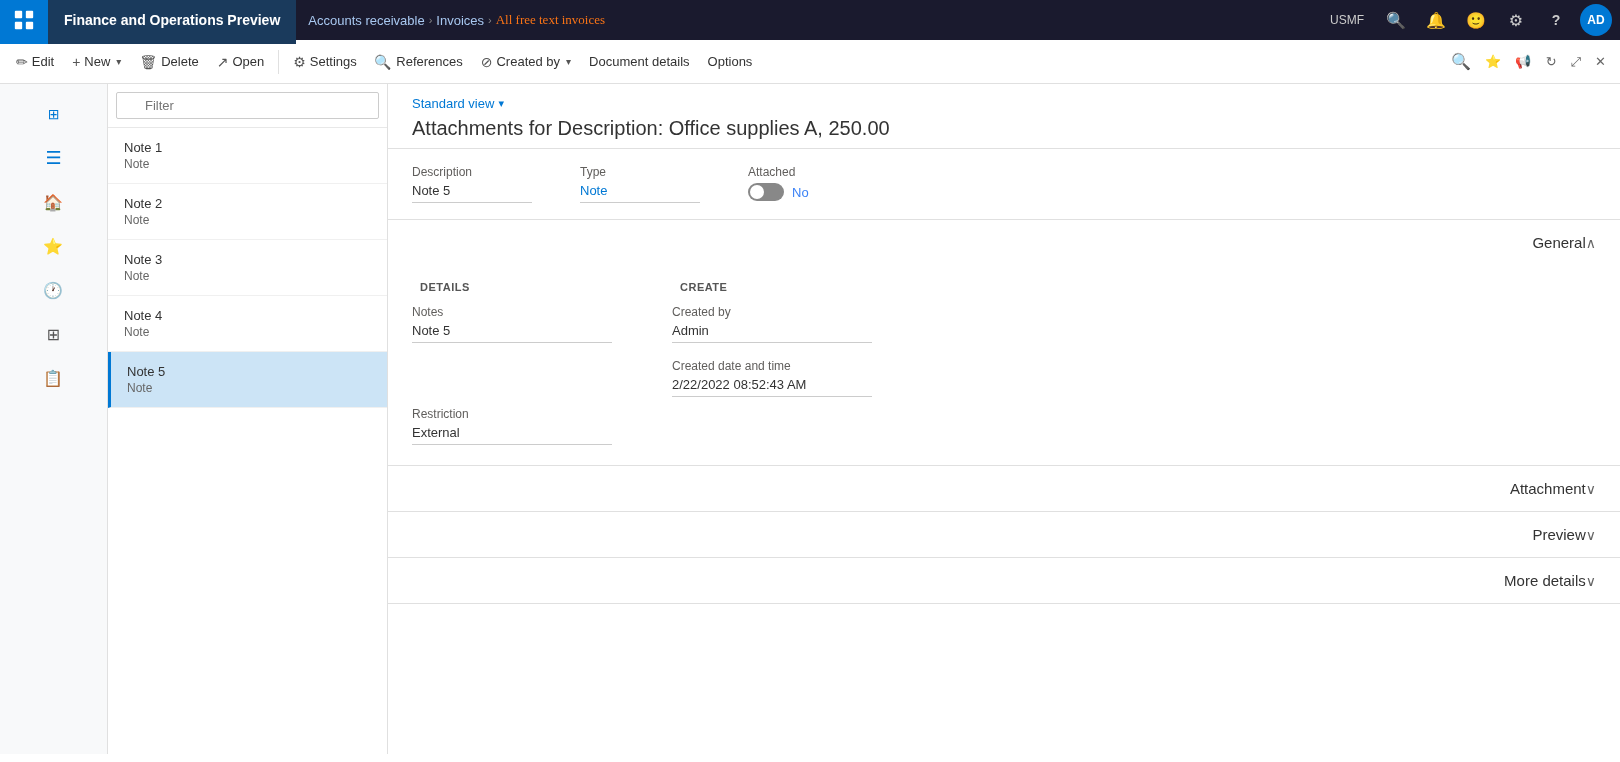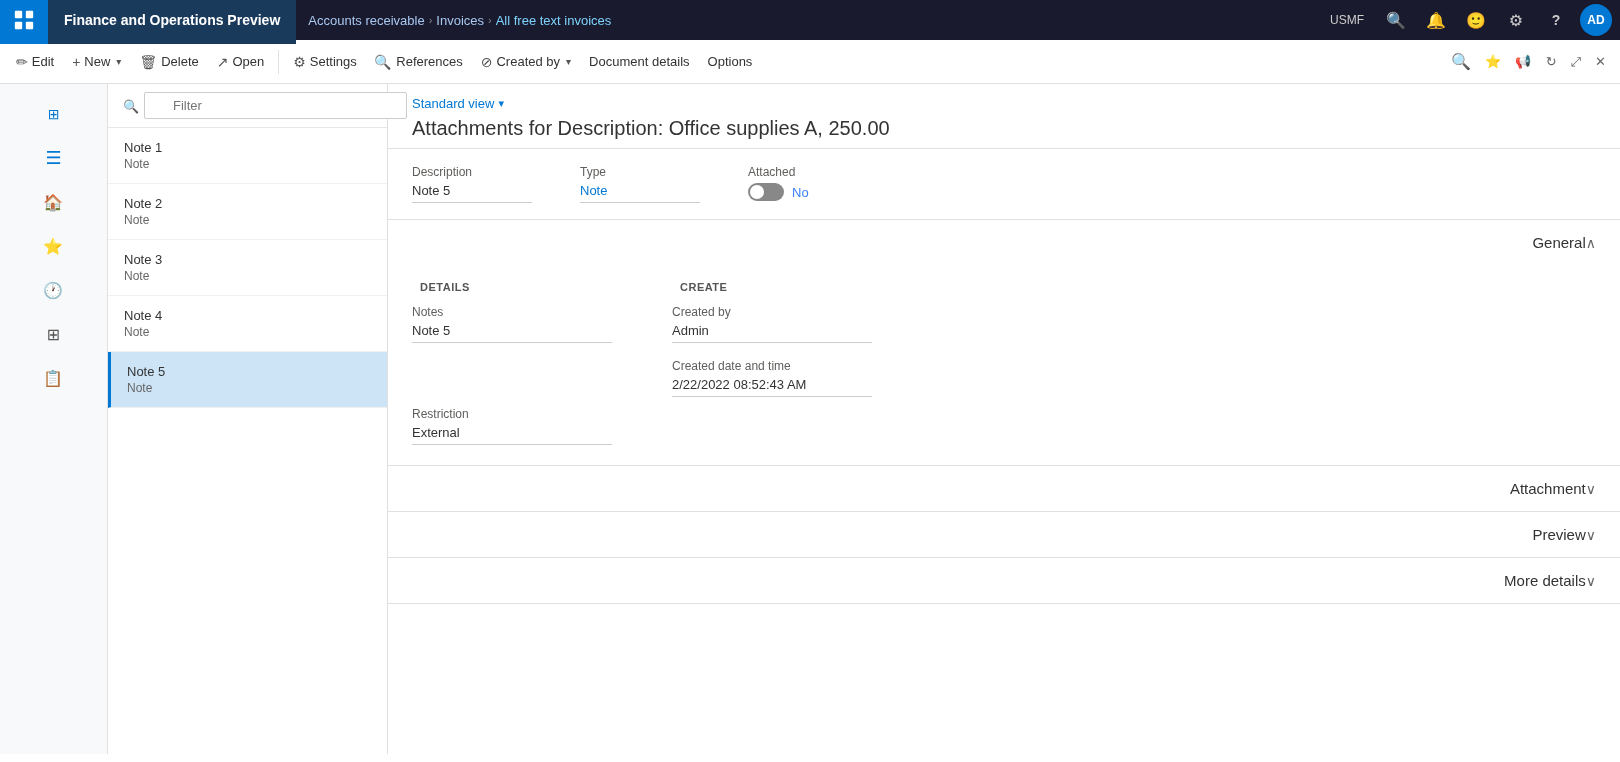--- a/index.html
+++ b/index.html
@@ -35,21 +35,21 @@
     }
     .breadcrumb {
       display: flex; align-items: center;
       padding: 0 12px;
       gap: 4px;
       color: #ccc;
       font-size: 13px;
     }
     .breadcrumb-sep { color: #888; font-size: 11px; }
     .breadcrumb a { color: #a8c8f0; text-decoration: none; }
-    .breadcrumb-current { color: #7dd3fc; }
+    .breadcrumb-current { color: #f97316; font-family: Liberation Serif, serif; }
     .top-bar-spacer { flex: 1; }
     .top-bar-right {
       display: flex; align-items: center; gap: 8px; padding-right: 8px;
     }
     .top-bar-right .usmf {
       font-size: 12px; color: #ccc; padding: 0 8px;
     }
     .top-bar-icon {
       width: 32px; height: 32px;
       display: flex; align-items: center; justify-content: center;
@@ -118,21 +118,21 @@
       display: flex; flex-direction: column;
       background: #fff;
     }
     .list-filter {
       padding: 8px;
       border-bottom: 1px solid #e8e8e8;
     }
     .list-filter-input {
       width: 100%; border: 1px solid #ccc; border-radius: 2px;
       padding: 5px 8px 5px 28px; font-size: 13px; outline: none;
-      background: #fff; position: relative; margin-left: 28px;
+      background: #fff; position: relative;
     }
     .list-filter-wrapper {
       position: relative;
     }
     .list-filter-icon {
       position: absolute; left: 7px; top: 50%; transform: translateY(-50%);
       color: #888; font-size: 13px; pointer-events: none;
     }
     .list-items { overflow-y: auto; flex: 1; }
     .list-item {

